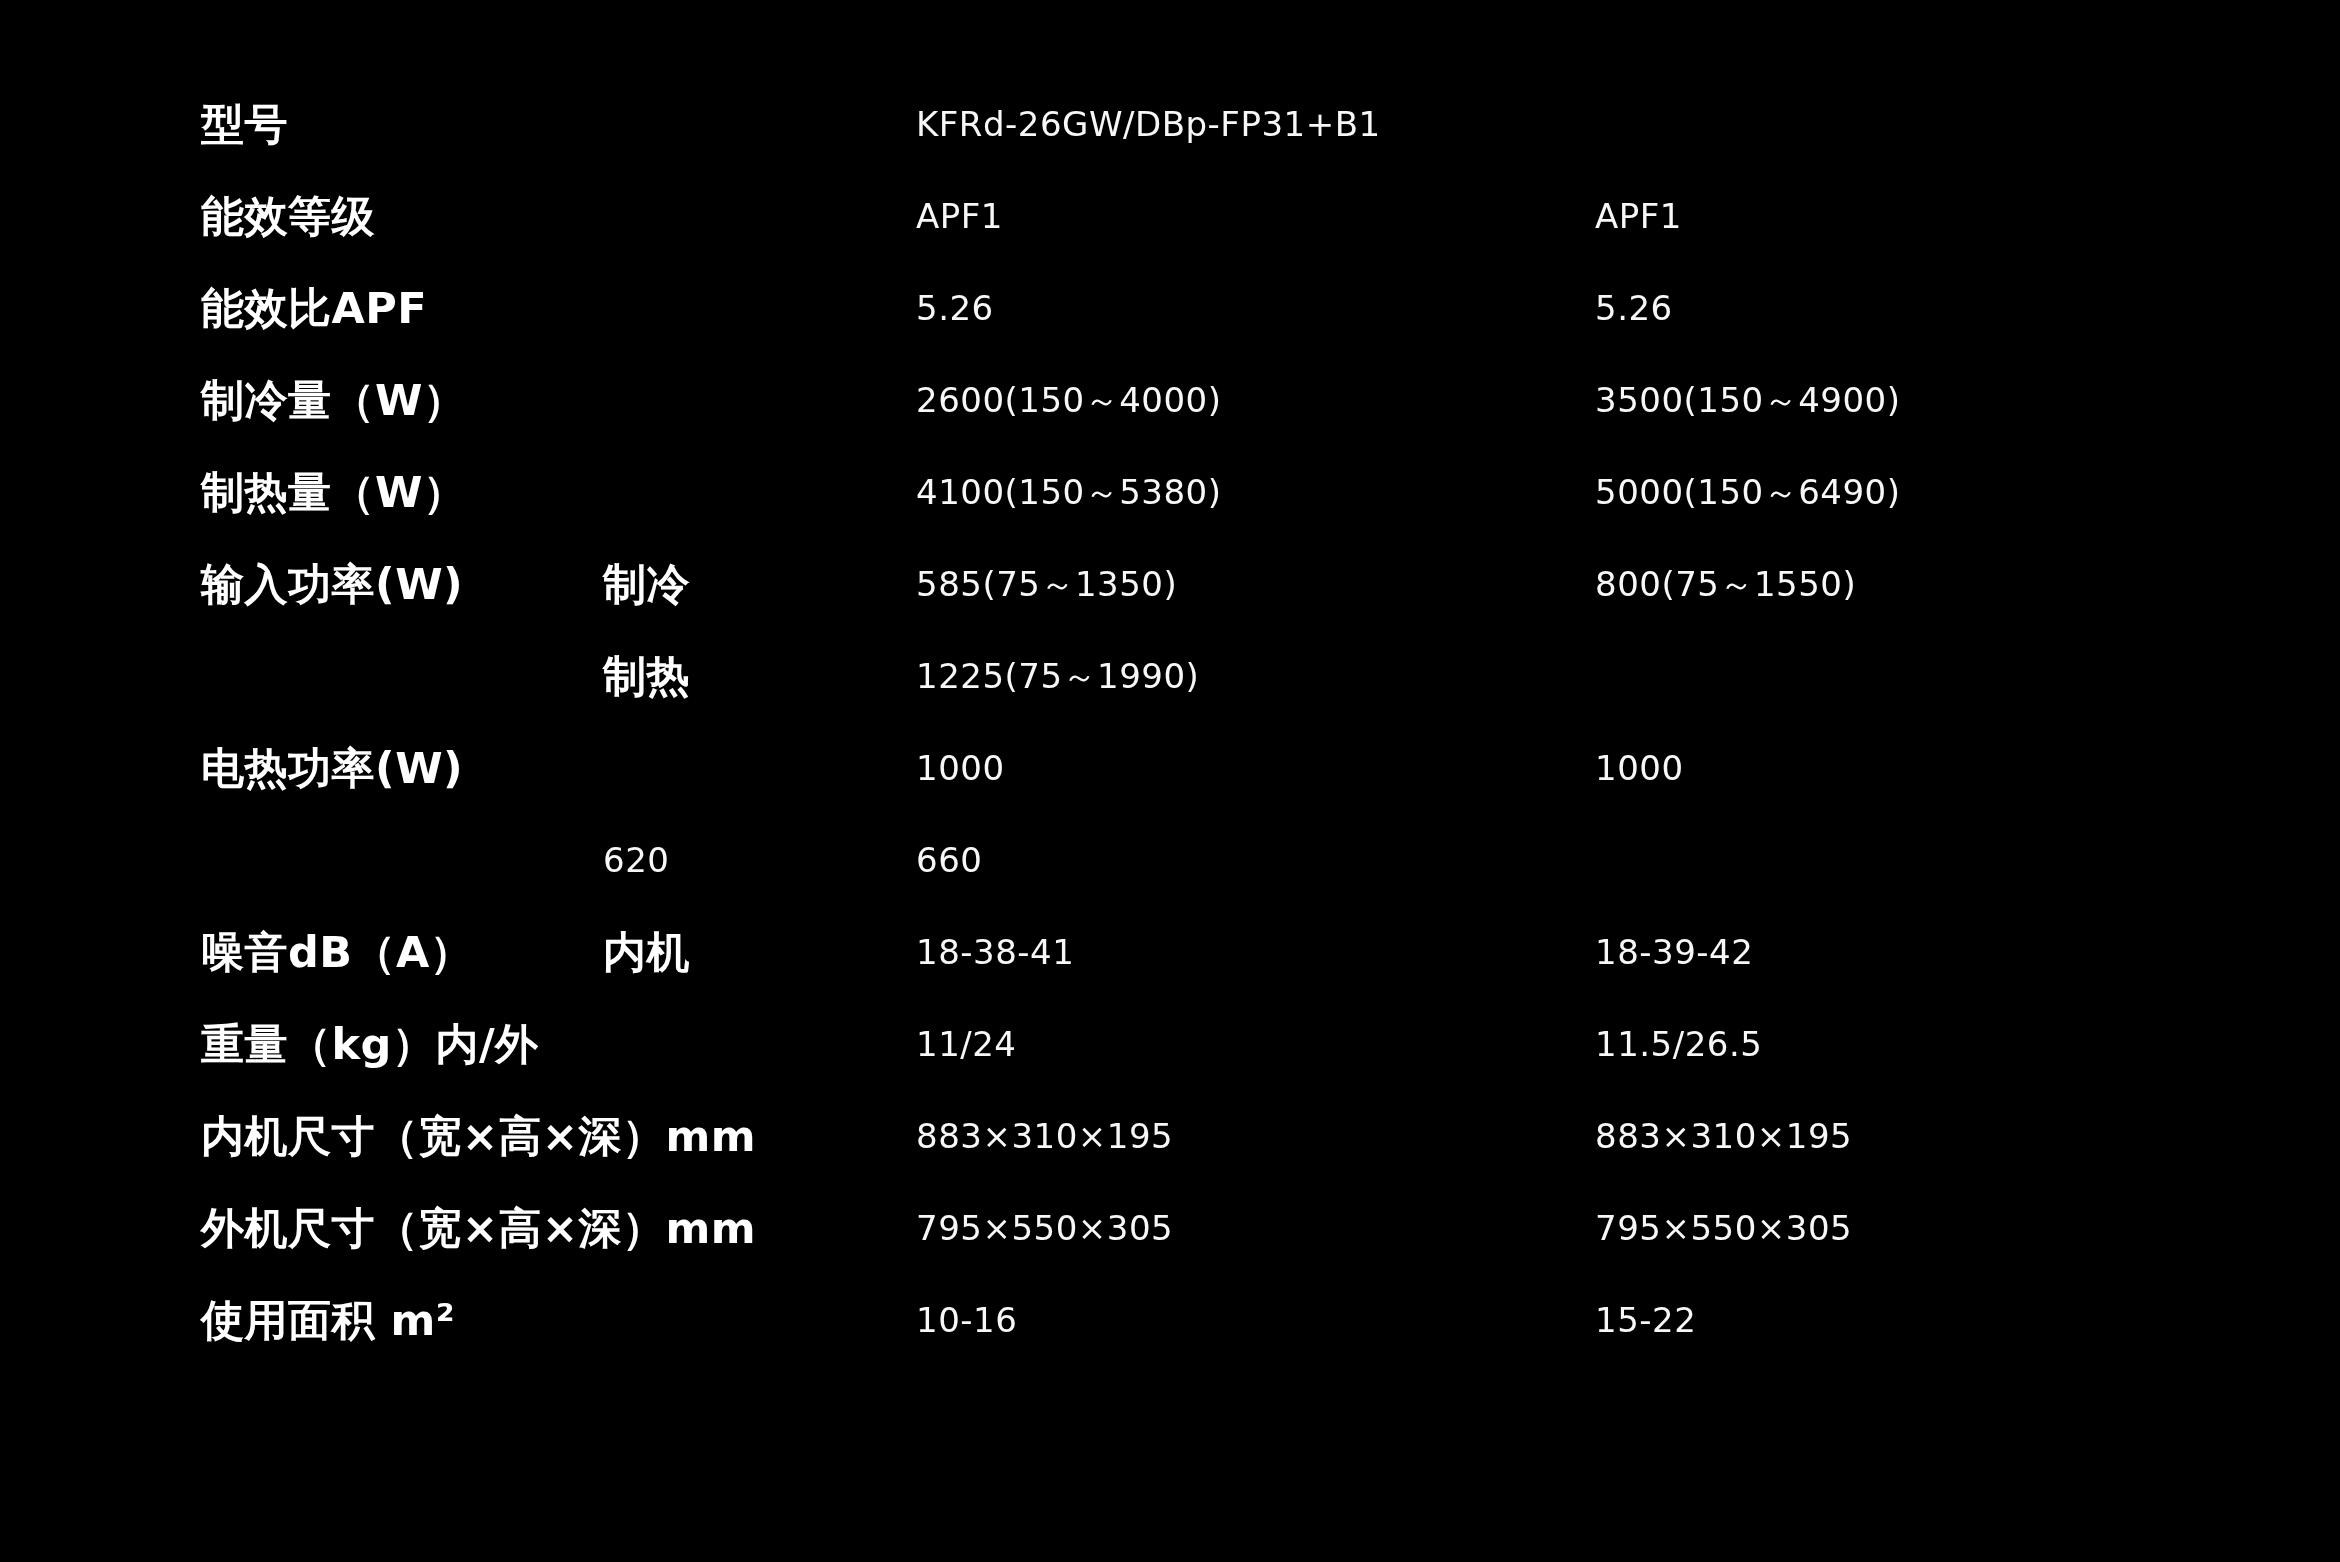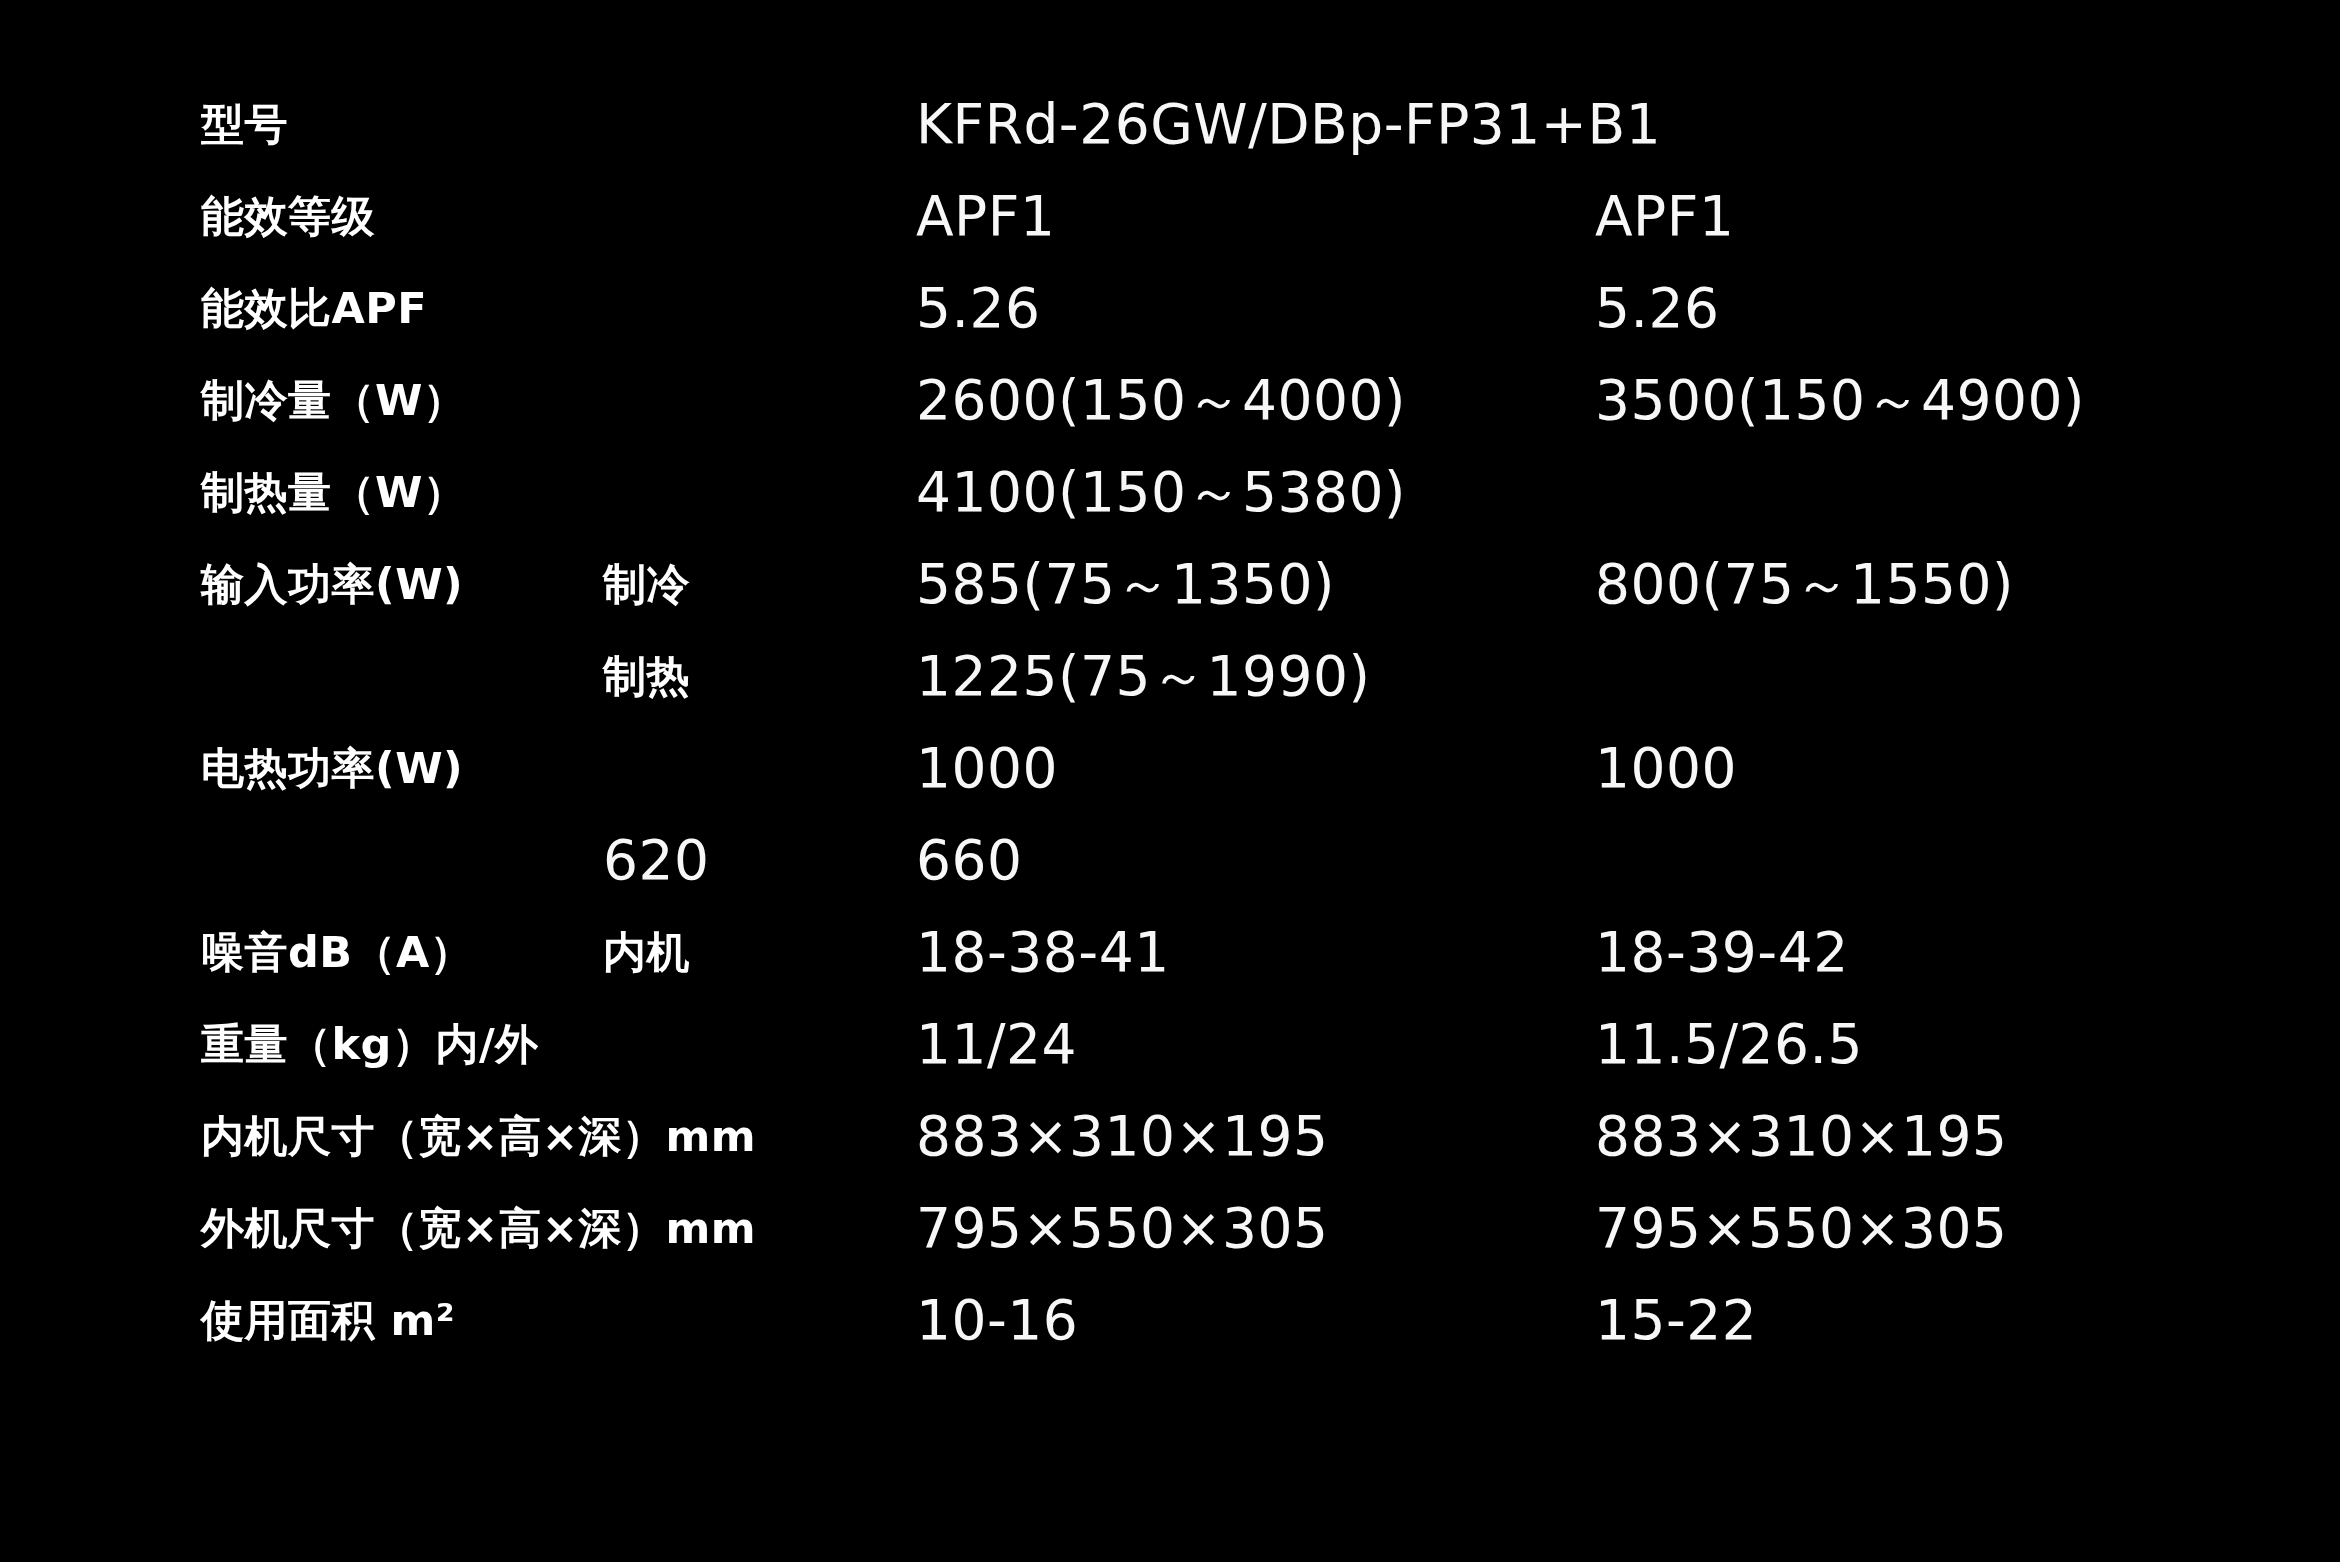--- a/index.html
+++ b/index.html
@@ -38,21 +38,21 @@
   .cell.label,
   .cell.sublabel {
     color: #ffffff;
     font-weight: 700;
     font-size: 43px;
     letter-spacing: 0.5px;
   }
   .cell.value {
     color: #f7f7f7;
     font-weight: 400;
-    font-size: 55px;
+    font-size: 34px;
     letter-spacing: 0.5px;
   }
 </style>
 </head>
 <body>
 
 <div class="page">
   <div class="spec-table" id="spec-table">
   <div class="spec-row">
     <div class="cell label">型号</div>
@@ -78,20 +78,21 @@
     <div class="cell label">制冷量（W）</div>
     <div class="cell sublabel"></div>
     <div class="cell value">2600(150～4000)</div>
     <div class="cell value">3500(150～4900)</div>
   </div>
 
   <div class="spec-row">
     <div class="cell label">制热量（W）</div>
     <div class="cell sublabel"></div>
     <div class="cell value">4100(150～5380)</div>
+    <div class="cell value">5000(150～6490)</div>
   </div>
 
   <div class="spec-row">
     <div class="cell label">输入功率(W)</div>
     <div class="cell sublabel">制冷</div>
     <div class="cell value">585(75～1350)</div>
     <div class="cell value">800(75～1550)</div>
   </div>
 
   <div class="spec-row">

